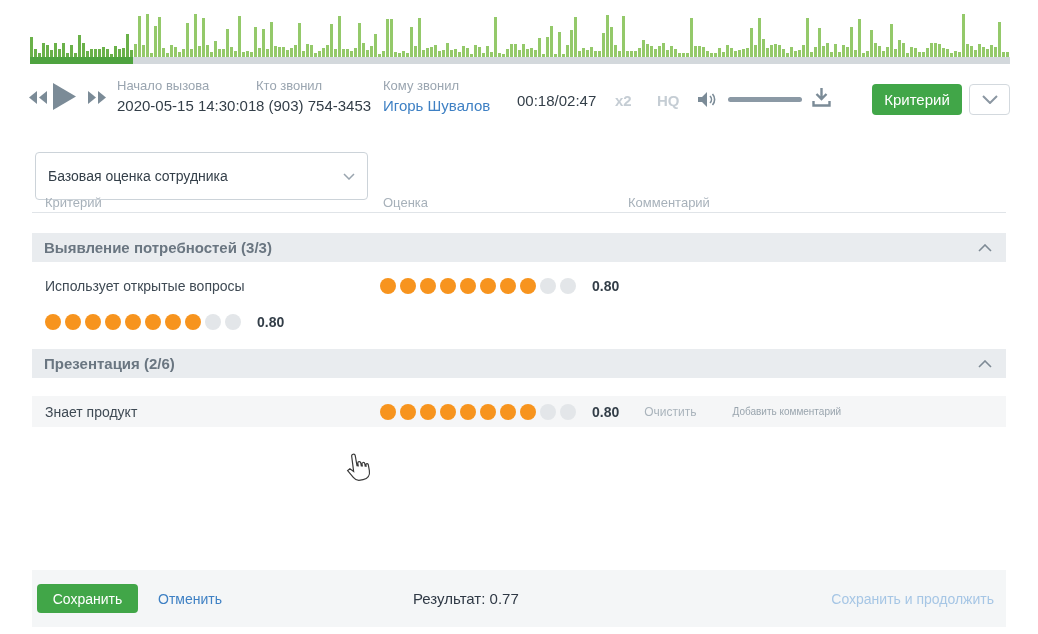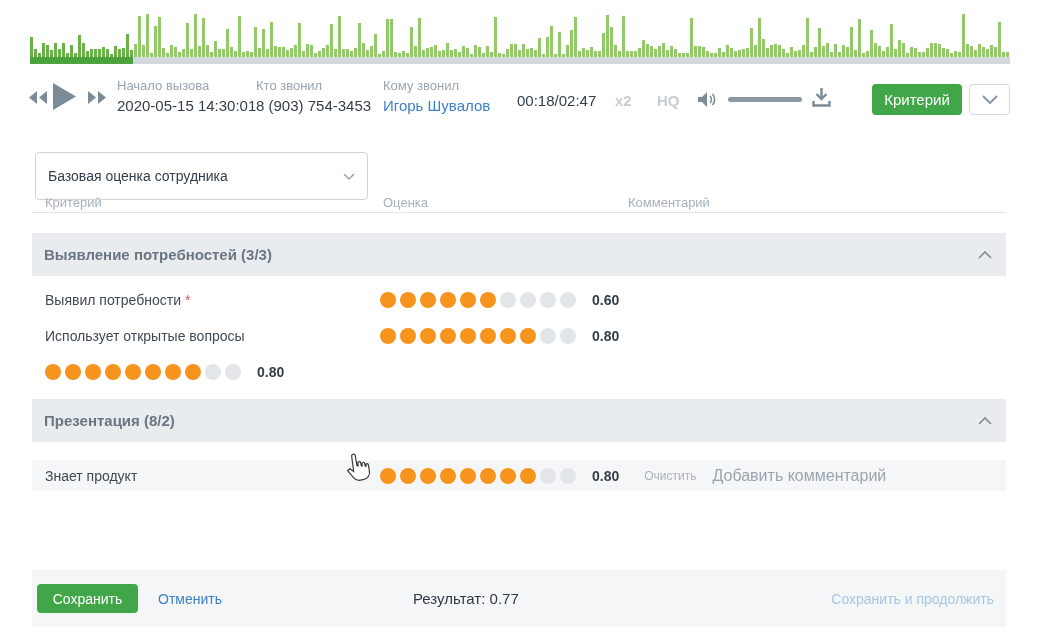--- a/index.html
+++ b/index.html
@@ -41,37 +41,37 @@
   .select-box{left:35px; top:152px; width:333px; height:48px; border:1px solid #ccd3d9; border-radius:4px; display:flex; align-items:center; padding:0 12px; cursor:pointer; background:#fff;}
   .select-box .sel-text{font-size:14px; color:var(--text-dark); flex:1;}
 
   
   .col-head{font-size:13px; color:var(--header-text);}
   .head-divider{left:32px; top:212px; width:974px; border-top:1px solid #e0e4e8;}
 
   
   #sections{position:absolute; left:32px; top:233px; width:974px;}
   .section + .section{margin-top:7px;}
-  .section-header{height:43px; background:var(--section-bg); display:flex; align-items:center; padding:0 14px 0 12px; cursor:pointer;}
+  .section-header{height:29px; background:var(--section-bg); display:flex; align-items:center; padding:0 14px 0 12px; cursor:pointer;}
   .section-title{font-size:15px; font-weight:600; color:var(--section-text); flex:1;}
   .chev{display:flex; align-items:center;}
   .row{display:flex; align-items:center; padding-left:13px;}
   .section:nth-child(1) .rows{padding:6px 0 2px;}
   .section:nth-child(1) .row{height:36px;}
   .section:nth-child(2) .rows{margin-top:18px; margin-bottom:6px;}
   .section:nth-child(2) .row{height:31px;}
   .row.hover{background:var(--hover-row);}
   .row-label{width:335px; flex:none; font-size:14px; color:#3f4a54;}
   .req{color:#e05252; margin-left:4px;}
   .dots{display:flex; gap:4px; width:204px; flex:none; cursor:pointer;}
   .dot{width:16px; height:16px; border-radius:50%; background:var(--dot-gray);}
   .dot.filled{background:var(--dot-orange);}
   .row-value{font-size:14px; font-weight:700; color:var(--text-dark); margin-left:8px;}
   .clear-link{font-size:12px; color:#aab4bc; margin-left:25px; cursor:pointer;}
-  .comment-link{font-size:16px; color:#9aa5ae; margin-left:16px; cursor:pointer;}
+  .comment-link{font-size:10px; color:#9aa5ae; margin-left:36px; cursor:pointer;}
 
   
   .footer{left:32px; top:570px; width:974px; height:57px; background:var(--footer-bg);}
   .btn-save{left:5px; top:14px; width:101px; height:29px; font-size:14px;}
   .cancel-link{left:126px; top:21px; font-size:14px; color:var(--link-blue); cursor:pointer;}
   .result-text{left:381px; top:20px; font-size:15px; font-weight:400; color:#2f3945;}
   .save-continue{right:12px; top:21px; font-size:14px; color:var(--pale-blue); cursor:pointer;}
 
   .cursor-hand{left:344px; top:451px; pointer-events:none;}
 </style>
@@ -410,36 +410,20 @@
       <div class="section-header">
         <span class="section-title">Выявление потребностей (3/3)</span>
         <span class="chev">
           <svg width="14" height="8" viewBox="0 0 14 8">
             <polyline points="1,7 7,1 13,7" stroke="#7e8a95" stroke-width="1.6" fill="none"></polyline>
           </svg>
         </span>
       </div>
       <div class="rows">
         <div class="row">
-          <span class="row-label">Выявил потребности<span class="req">*</span></span>
-          <span class="dots">
-            <span class="dot filled"></span>
-            <span class="dot filled"></span>
-            <span class="dot filled"></span>
-            <span class="dot filled"></span>
-            <span class="dot filled"></span>
-            <span class="dot filled"></span>
-            <span class="dot"></span>
-            <span class="dot"></span>
-            <span class="dot"></span>
-            <span class="dot"></span>
-          </span>
-          <span class="row-value">0.60</span>
-        </div>
-        <div class="row">
           <span class="row-label">Использует открытые вопросы</span>
           <span class="dots">
             <span class="dot filled"></span>
             <span class="dot filled"></span>
             <span class="dot filled"></span>
             <span class="dot filled"></span>
             <span class="dot filled"></span>
             <span class="dot filled"></span>
             <span class="dot filled"></span>
             <span class="dot filled"></span>
@@ -460,21 +444,21 @@
             <span class="dot filled"></span>
             <span class="dot"></span>
             <span class="dot"></span>
           </span>
           <span class="row-value">0.80</span>
         </div>
       </div>
     </div>
     <div class="section">
       <div class="section-header">
-        <span class="section-title">Презентация (8/2)</span>
+        <span class="section-title">Презентация (2/6)</span>
         <span class="chev">
           <svg width="14" height="8" viewBox="0 0 14 8">
             <polyline points="1,7 7,1 13,7" stroke="#7e8a95" stroke-width="1.6" fill="none"></polyline>
           </svg>
         </span>
       </div>
       <div class="rows">
         <div class="row hover">
           <span class="row-label">Знает продукт</span>
           <span class="dots">

